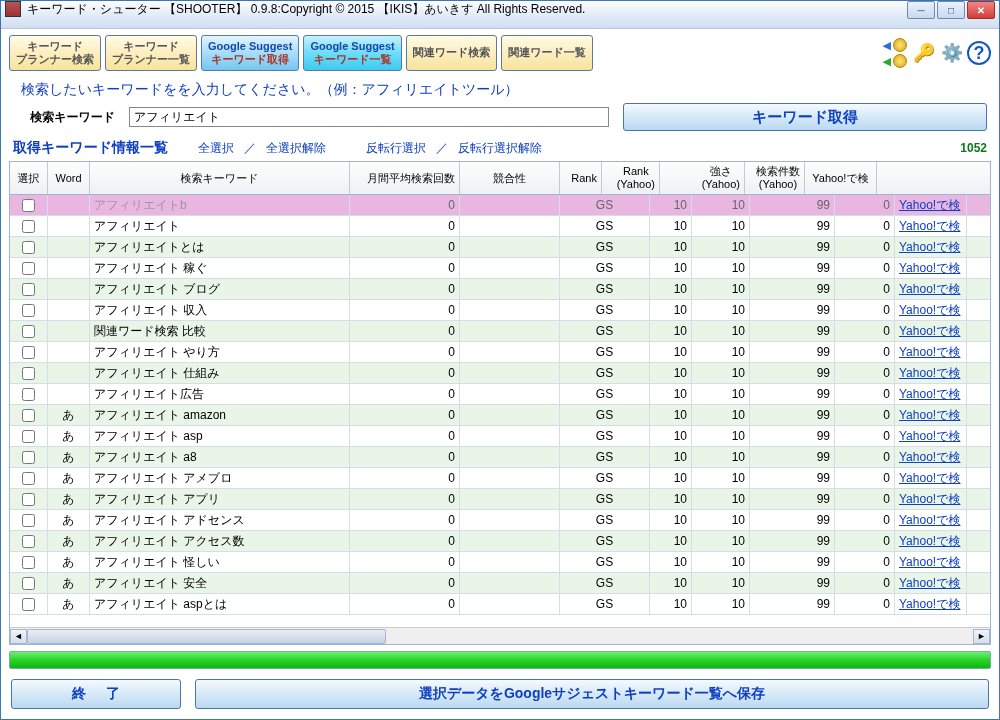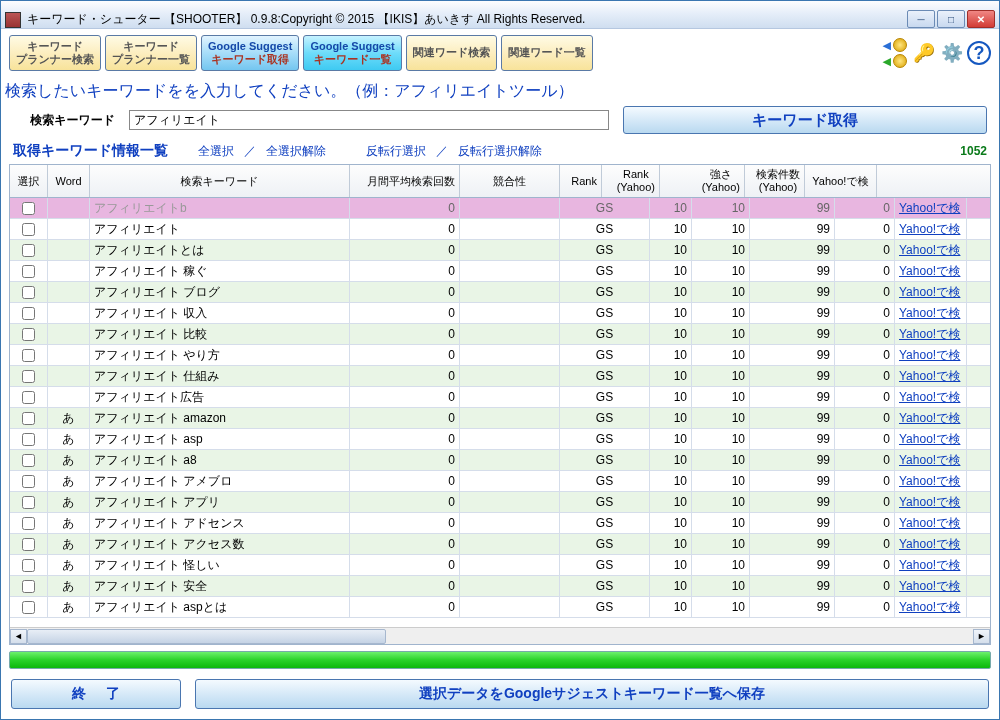--- a/index.html
+++ b/index.html
@@ -1,34 +1,34 @@
 <!DOCTYPE html>
 <html><head>
 <meta charset="utf-8">
 <style>
 * { box-sizing: border-box; margin: 0; padding: 0; }
 body { font-family: "MS PGothic", "Meiryo", sans-serif; font-size: 12px; background: #fff; }
 .window { width: 1000px; height: 720px; border: 1px solid #3a76b0; display: flex; flex-direction: column; background: #fff; }
-.titlebar { height: 28px; background: linear-gradient(#fdfdfe, #e6eef9 45%, #cfdef0); display: flex; align-items: flex-end; padding: 0 4px; border-bottom: 1px solid #b5c7e0; }
+.titlebar { height: 28px; background: linear-gradient(#fdfdfe, #e6eef9 45%, #cfdef0); display: flex; align-items: flex-start; padding: 0 4px; border-bottom: 1px solid #b5c7e0; }
 .titlebar .icon { width: 16px; height: 16px; background: linear-gradient(#b55, #933); margin-right: 6px; border: 1px solid #333; }
 .titlebar .title { flex: 1; font-size: 12px; color: #000; }
 .winbtns { display: flex; gap: 2px; }
 .winbtn { width: 28px; height: 18px; border: 1px solid #6b8bb5; background: linear-gradient(#eaf1fb, #c8d9ef); border-radius: 2px; display: flex; align-items: center; justify-content: center; font-size: 10px; color: #2a4b78; cursor: pointer; }
 .winbtn.close { background: linear-gradient(#f08784, #d23c36); border-color: #a02e29; color: #fff; font-weight: bold; }
 .toolbar { height: 48px; display: flex; align-items: center; padding: 6px 8px; background: #fff; }
 .tbtn { height: 36px; padding: 4px 6px; border: 1px solid #5a7aa5; border-radius: 3px; display: flex; flex-direction: column; align-items: center; justify-content: center; font-size: 11px; line-height: 1.2; text-align: center; cursor: pointer; font-weight: bold; }
 .tbtn.yel { background: linear-gradient(#fffbe5, #fceec0 50%, #f8e39a); color: #555; }
 .tbtn.blue { background: linear-gradient(#e2f4ff, #a7ddf9 50%, #74c6f0); }
 .tbtn.cyan { background: linear-gradient(#c6f2ff, #6edcfa 50%, #3ecaf2); }
 .tbtn .l1 { color: #1548a8; font-weight: bold; }
 .tbtn.blue .l2, .tbtn.cyan .l2 { color: #a32; }
 .tbtn.yel .l1, .tbtn.yel .l2 { color: #555; }
 .spacer { flex: 1; }
 .ricon { width: 28px; height: 28px; display: flex; align-items: center; justify-content: center; font-size: 18px; cursor: pointer; border-radius: 3px; }
-.instr { padding: 4px 4px 2px; color: #1040c0; font-size: 16px; }
+.instr { padding: 4px 20px 2px; color: #1040c0; font-size: 14px; }
 .searchrow { display: flex; align-items: center; padding: 2px 12px 6px; gap: 6px; }
 .searchrow .lbl { font-weight: bold; font-size: 12px; min-width: 110px; text-align: right; padding-right: 8px; }
 .searchrow input { flex: 0 0 480px; height: 20px; border: 1px solid #888; padding: 2px 4px; font-size: 12px; }
 .getbtn { flex: 1; height: 28px; margin-left: 8px; border: 1px solid #4a76b0; border-radius: 3px; background: linear-gradient(#f4faff, #d6e9f8 50%, #b9d9f0); color: #1040c0; font-weight: bold; font-size: 15px; cursor: pointer; }
 .listhdr { display: flex; align-items: center; padding: 2px 12px 4px; gap: 10px; }
 .listhdr .ttl { color: #1040c0; font-weight: bold; font-size: 14px; }
 .listhdr a { color: #1040c0; text-decoration: none; cursor: pointer; }
 .listhdr .sep { color: #1040c0; }
 .count { color: #0a7a1a; font-weight: bold; }
 .tablewrap { flex: 1; margin: 0 8px; border: 1px solid #a0b4cd; overflow: hidden; display: flex; flex-direction: column; }
@@ -262,21 +262,21 @@
           <div class="td c-cnt">0</div>
           <div class="td c-yahoo">
             <a>Yahoo!で検</a>
           </div>
         </div>
         <div class="tr even">
           <div class="td c-chk">
             <input type="checkbox" style="">
           </div>
           <div class="td c-word"></div>
-          <div class="td c-kw">アフィリエイト 比較</div>
+          <div class="td c-kw">関連ワード検索 比較</div>
           <div class="td c-month">0</div>
           <div class="td c-comp"></div>
           <div class="td c-src">GS</div>
           <div class="td c-rank">10</div>
           <div class="td c-ranky">10</div>
           <div class="td c-tuyo">99</div>
           <div class="td c-cnt">0</div>
           <div class="td c-yahoo">
             <a>Yahoo!で検</a>
           </div>

